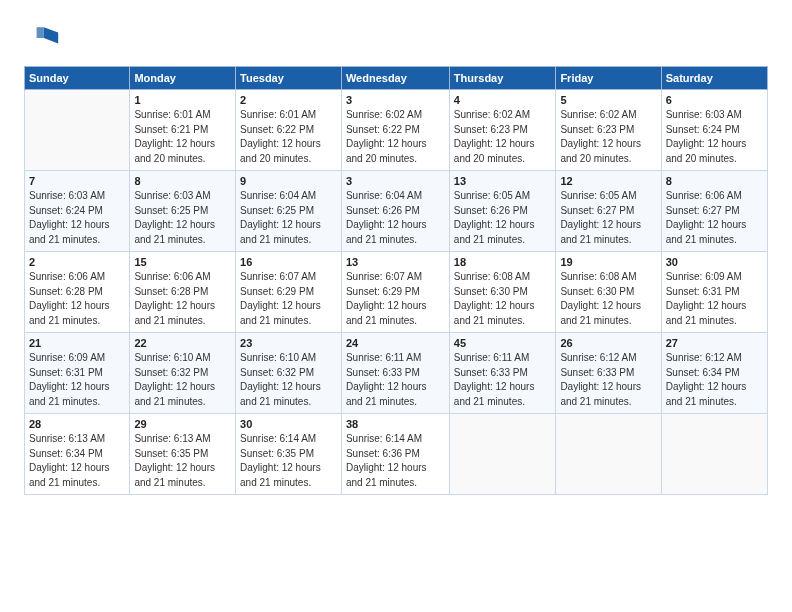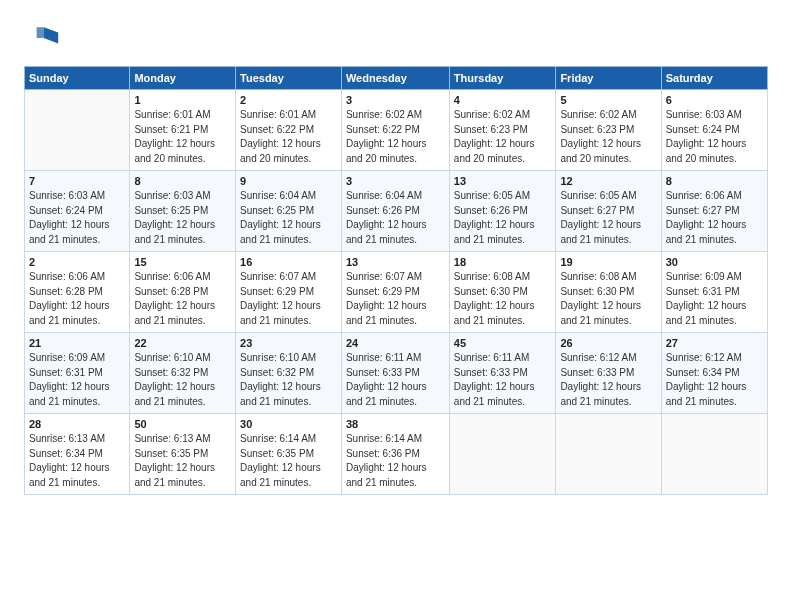--- a/index.html
+++ b/index.html
@@ -328,21 +328,21 @@
         </tr>
         <tr>
           <td>
             <span class="day-num">28</span>
             <div class="day-info" style="white-space: pre-line;">Sunrise: 6:13 AM
 Sunset: 6:34 PM
 Daylight: 12 hours
 and 21 minutes.</div>
           </td>
           <td>
-            <span class="day-num">50</span>
+            <span class="day-num">29</span>
             <div class="day-info" style="white-space: pre-line;">Sunrise: 6:13 AM
 Sunset: 6:35 PM
 Daylight: 12 hours
 and 21 minutes.</div>
           </td>
           <td>
             <span class="day-num">30</span>
             <div class="day-info" style="white-space: pre-line;">Sunrise: 6:14 AM
 Sunset: 6:35 PM
 Daylight: 12 hours

